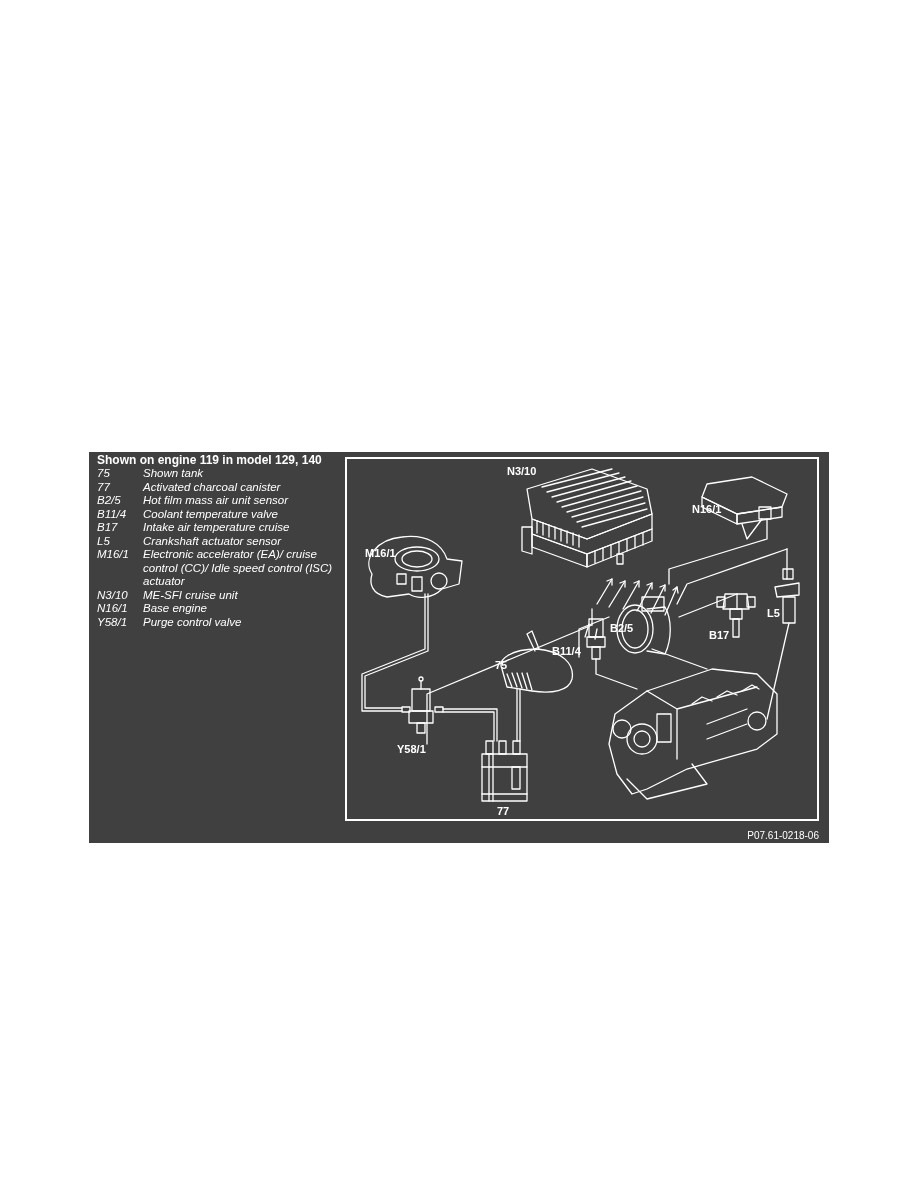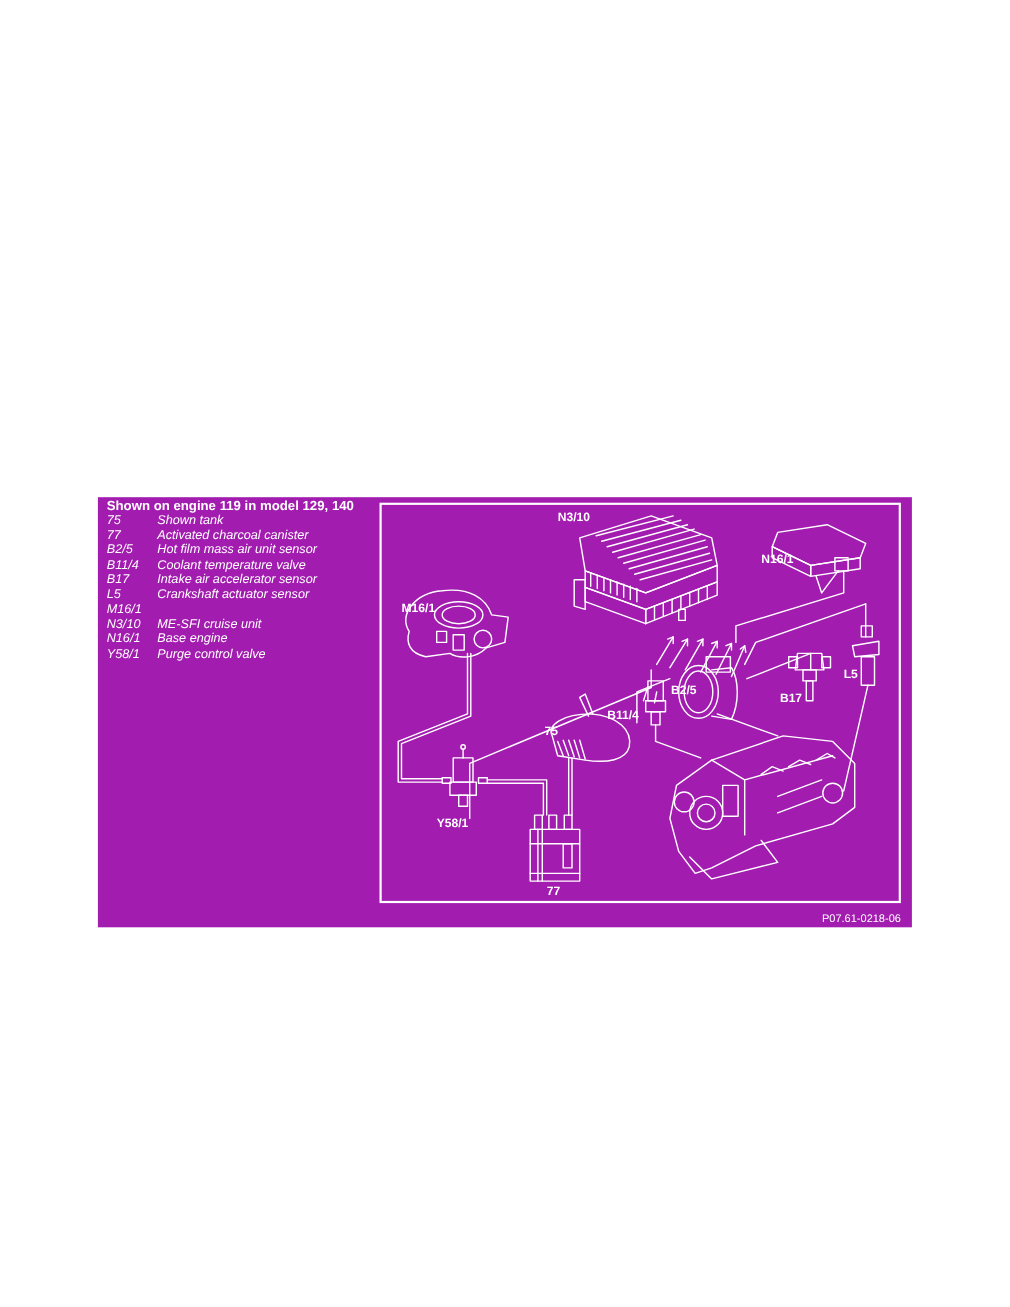--- a/index.html
+++ b/index.html
@@ -1,19 +1,19 @@
 <!DOCTYPE html>
 <html><head>
   <meta charset="utf-8">
   <style>
     html, body { margin: 0; padding: 0; background: #ffffff; }
     body { width: 918px; height: 1188px; position: relative; overflow: hidden; }
     #figure {
       position: absolute; left: 89px; top: 452px; width: 740px; height: 391px;
-      background: #a21caf;
+      background: #404040;
     }
     #legend {
       position: absolute; left: 8px; top: 1px; width: 250px;
       color: #ffffff; font-family: "Liberation Sans", sans-serif;
     }
     #legend .title {
       font-weight: bold; font-size: 12px; line-height: 14px; white-space: nowrap;
     }
     #legend .row { display: flex; font-style: italic; font-size: 11.5px; line-height: 13.5px; }
     #legend .code { width: 46px; flex: 0 0 46px; }
@@ -50,28 +50,29 @@
     <div class="row">
       <span class="code">B2/5</span>
       <span class="desc">Hot film  mass air unit sensor</span>
     </div>
     <div class="row">
       <span class="code">B11/4</span>
       <span class="desc"> Coolant temperature valve</span>
     </div>
     <div class="row">
       <span class="code">B17</span>
-      <span class="desc">Intake air accelerator sensor</span>
+      <span class="desc">Intake air temperature cruise</span>
     </div>
     <div class="row">
       <span class="code">L5</span>
       <span class="desc"> Crankshaft actuator sensor</span>
     </div>
     <div class="row">
       <span class="code">M16/1</span>
+      <span class="desc">Electronic accelerator (EA)/ cruise control (CC)/ Idle speed control (ISC) actuator</span>
     </div>
     <div class="row">
       <span class="code">N3/10</span>
       <span class="desc">ME-SFI cruise unit</span>
     </div>
     <div class="row">
       <span class="code">N16/1</span>
       <span class="desc">Base engine</span>
     </div>
     <div class="row">

